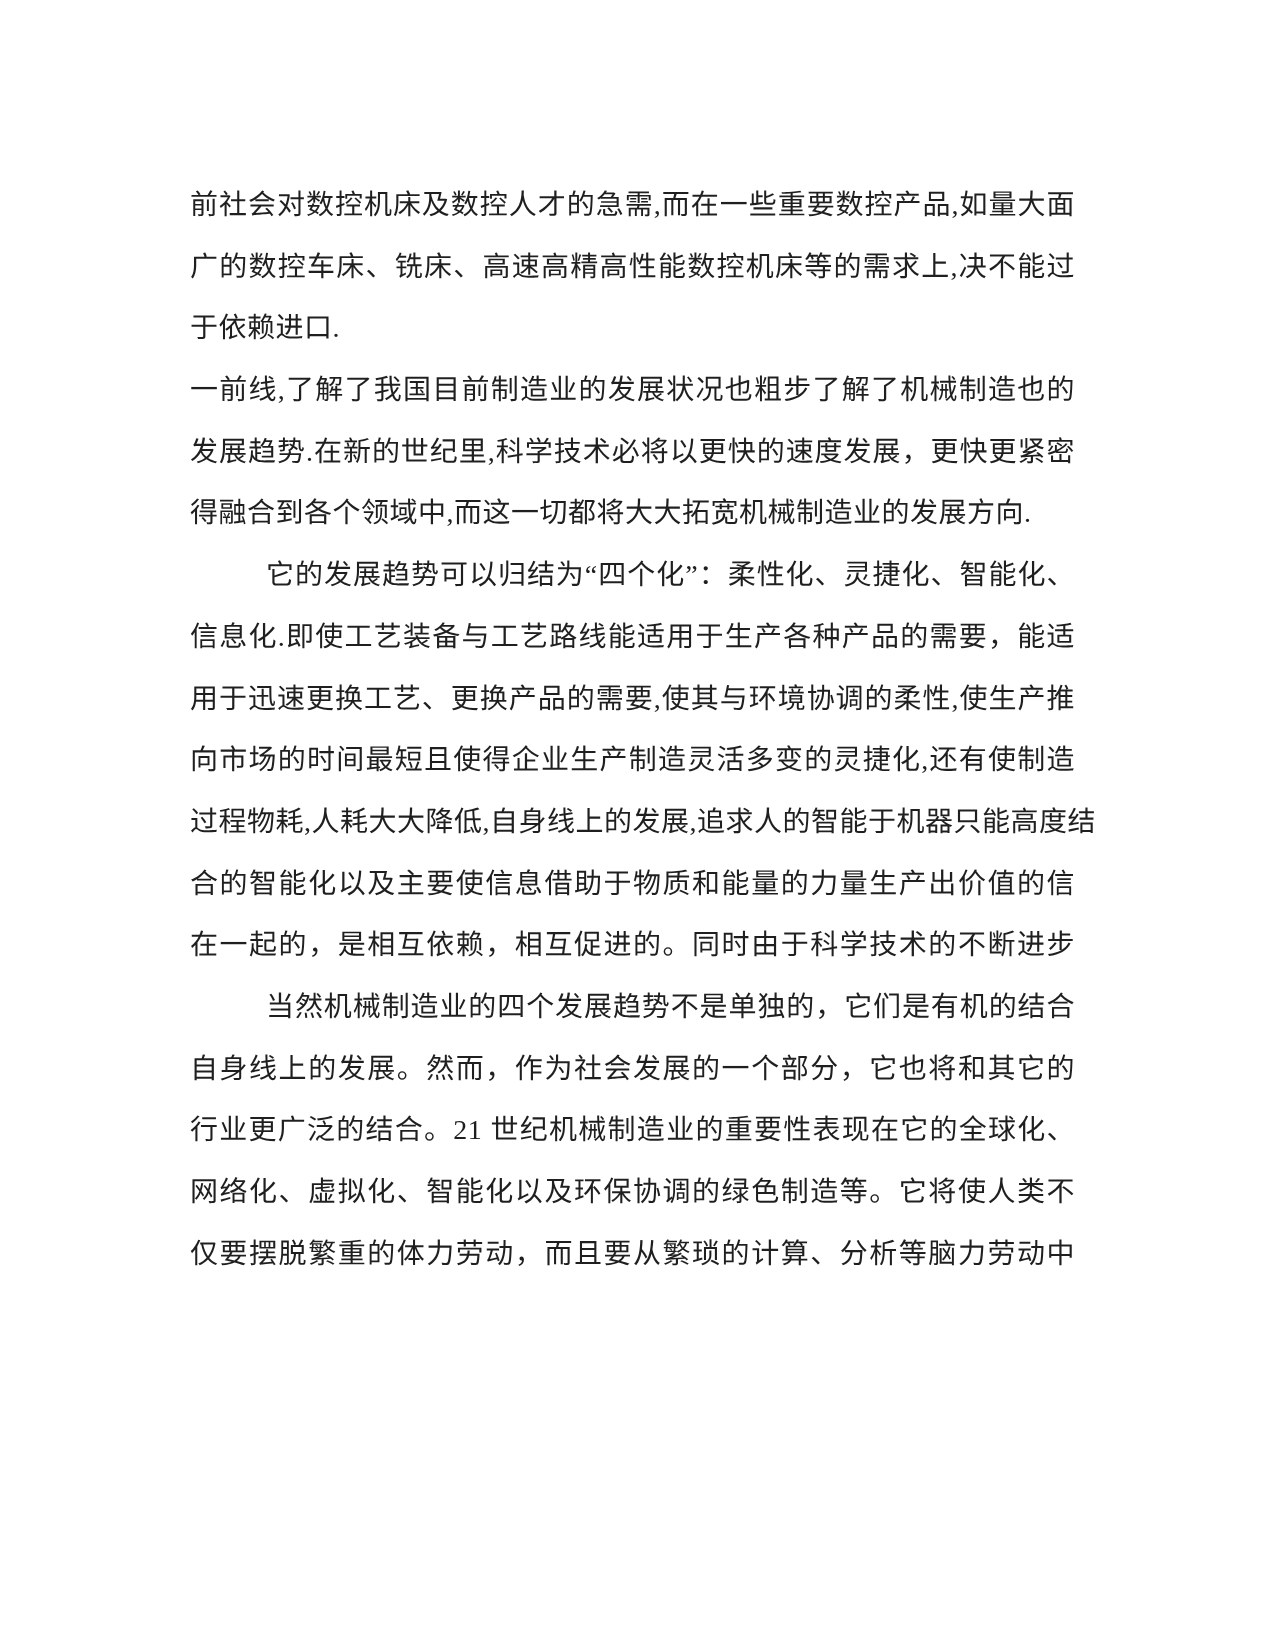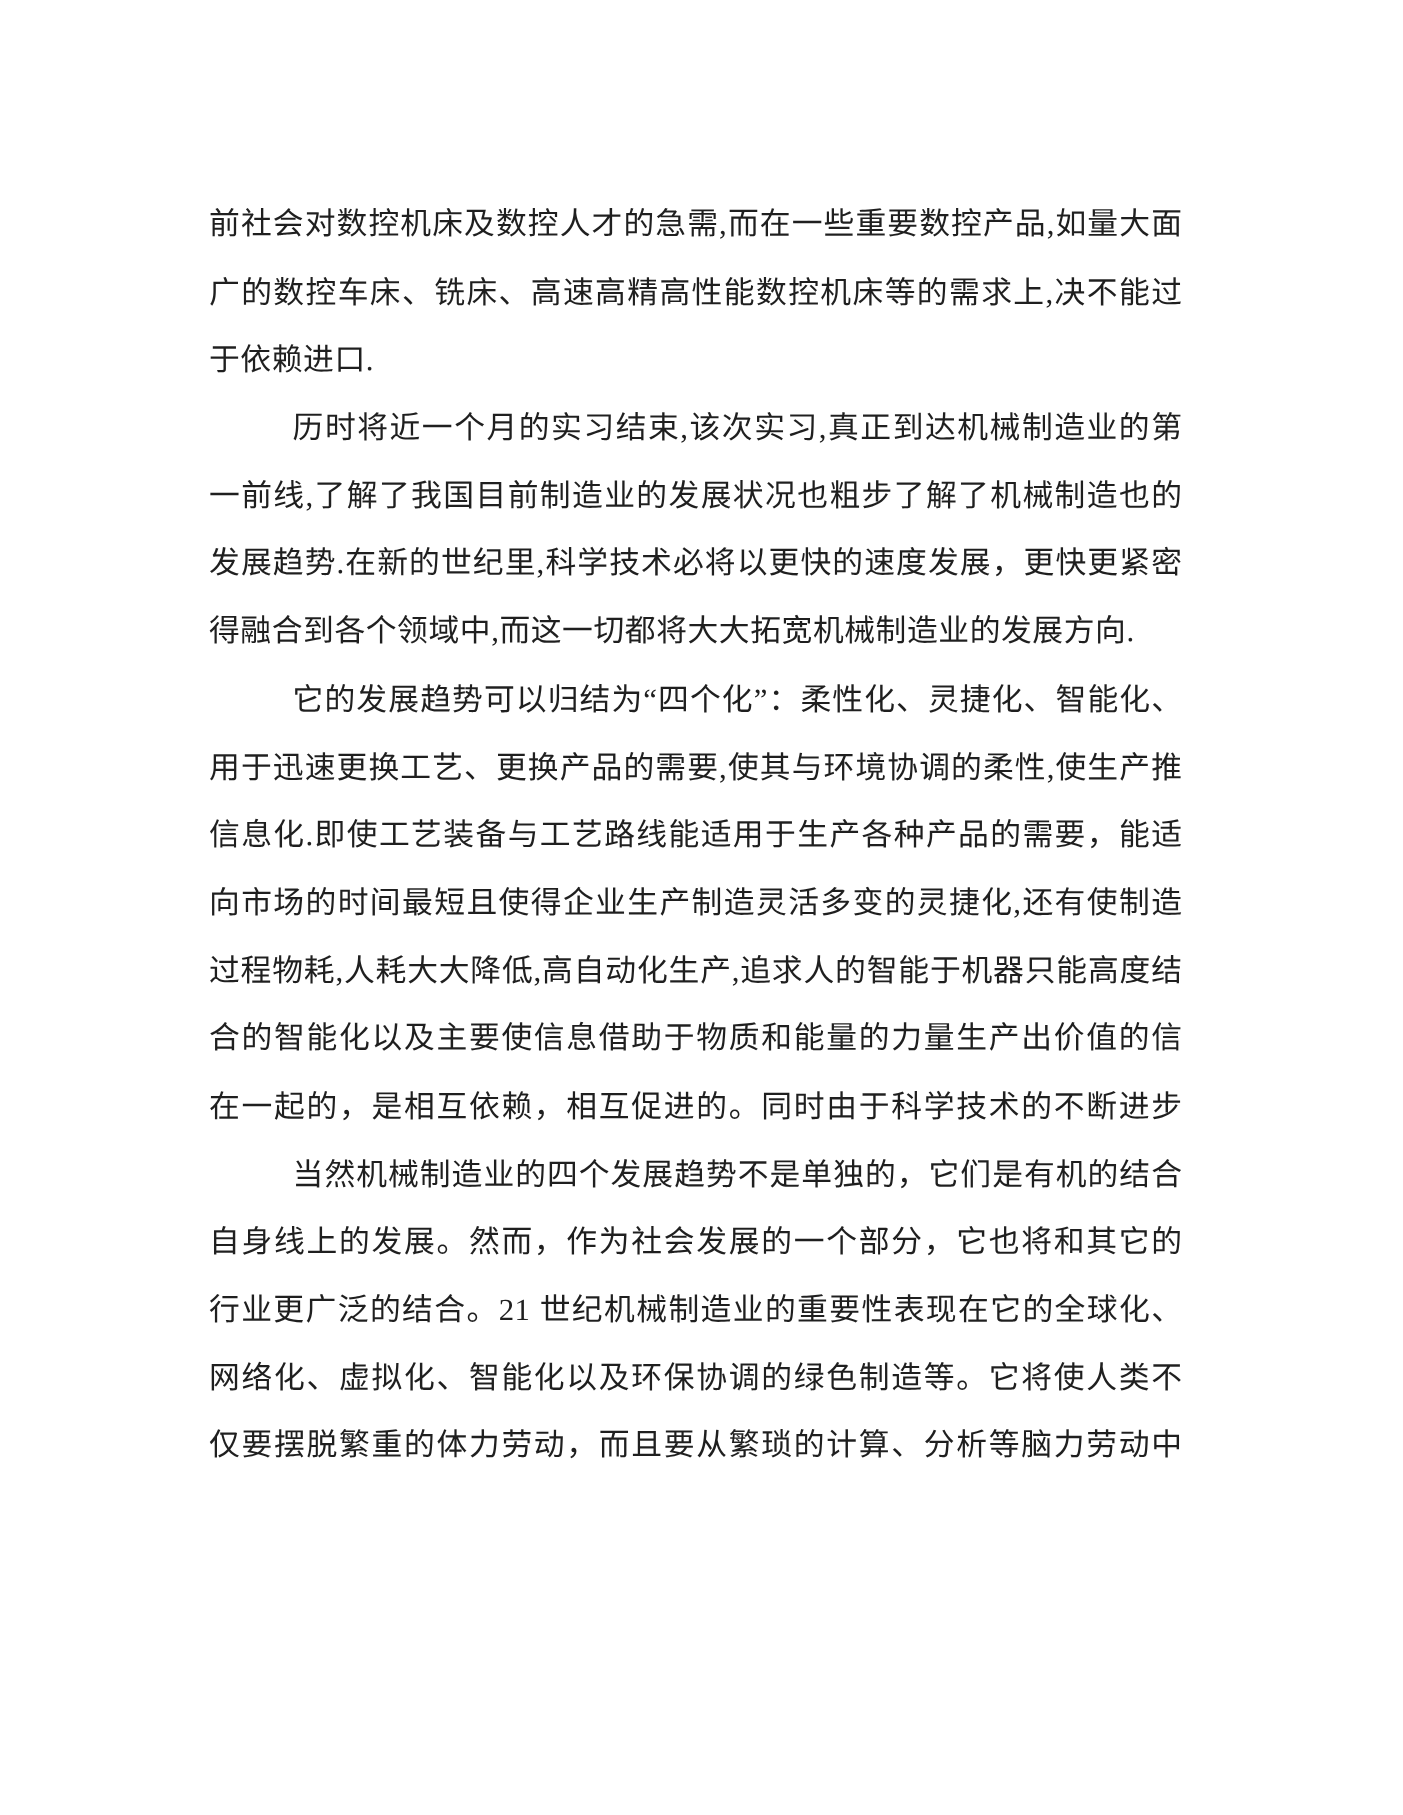--- a/index.html
+++ b/index.html
@@ -46,29 +46,28 @@
   }
 </style>
 </head>
 <body style="background: rgb(255, 255, 255);">
 
 <div class="page">
   <div class="text-block" style="color: rgb(31, 31, 31);">
       <div class="line">前社会对数控机床及数控人才的急需,而在一些重要数控产品,如量大面</div>
       <div class="line">广的数控车床、铣床、高速高精高性能数控机床等的需求上,决不能过</div>
       <div class="line para-end">于依赖进口.</div>
-      <div class="line indent">历时将近一个月的实习结束,该次实习,真正到达机械制造业的第</div>
       <div class="line">一前线,了解了我国目前制造业的发展状况也粗步了解了机械制造也的</div>
       <div class="line">发展趋势.在新的世纪里,科学技术必将以更快的速度发展，更快更紧密</div>
       <div class="line para-end">得融合到各个领域中,而这一切都将大大拓宽机械制造业的发展方向.</div>
       <div class="line indent">它的发展趋势可以归结为“四个化”：柔性化、灵捷化、智能化、</div>
+      <div class="line">信息化.即使工艺装备与工艺路线能适用于生产各种产品的需要，能适</div>
       <div class="line">用于迅速更换工艺、更换产品的需要,使其与环境协调的柔性,使生产推</div>
-      <div class="line">信息化.即使工艺装备与工艺路线能适用于生产各种产品的需要，能适</div>
       <div class="line">向市场的时间最短且使得企业生产制造灵活多变的灵捷化,还有使制造</div>
-      <div class="line">过程物耗,人耗大大降低,高自动化生产,追求人的智能于机器只能高度结</div>
+      <div class="line">过程物耗,人耗大大降低,自身线上的发展,追求人的智能于机器只能高度结</div>
       <div class="line">合的智能化以及主要使信息借助于物质和能量的力量生产出价值的信</div>
       <div class="line">在一起的，是相互依赖，相互促进的。同时由于科学技术的不断进步</div>
       <div class="line indent">当然机械制造业的四个发展趋势不是单独的，它们是有机的结合</div>
       <div class="line">自身线上的发展。然而，作为社会发展的一个部分，它也将和其它的</div>
       <div class="line">行业更广泛的结合。21 世纪机械制造业的重要性表现在它的全球化、</div>
       <div class="line">网络化、虚拟化、智能化以及环保协调的绿色制造等。它将使人类不</div>
       <div class="line">仅要摆脱繁重的体力劳动，而且要从繁琐的计算、分析等脑力劳动中</div>
     </div>
 </div>
 

